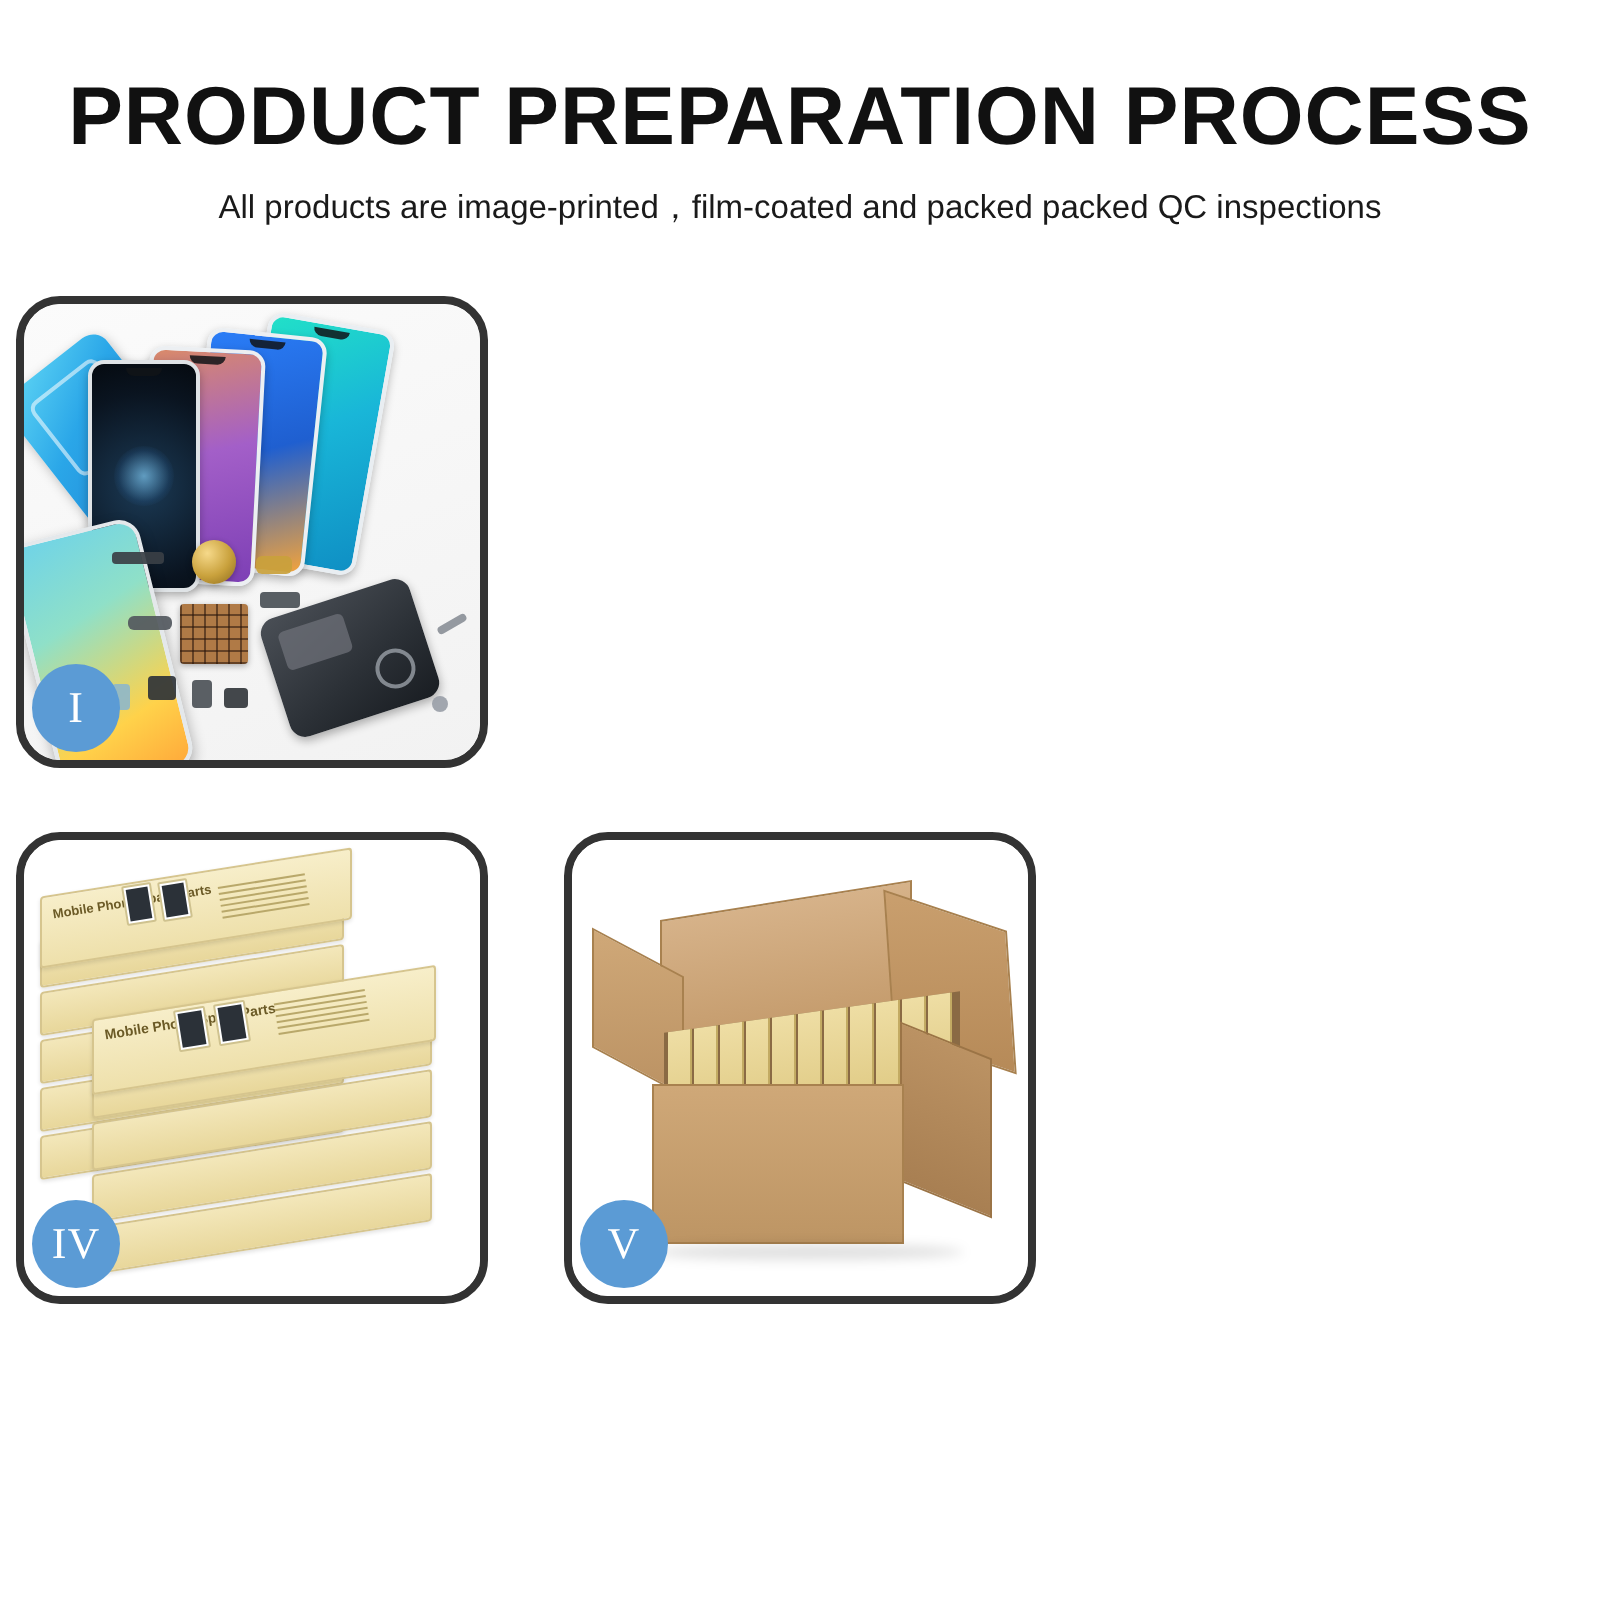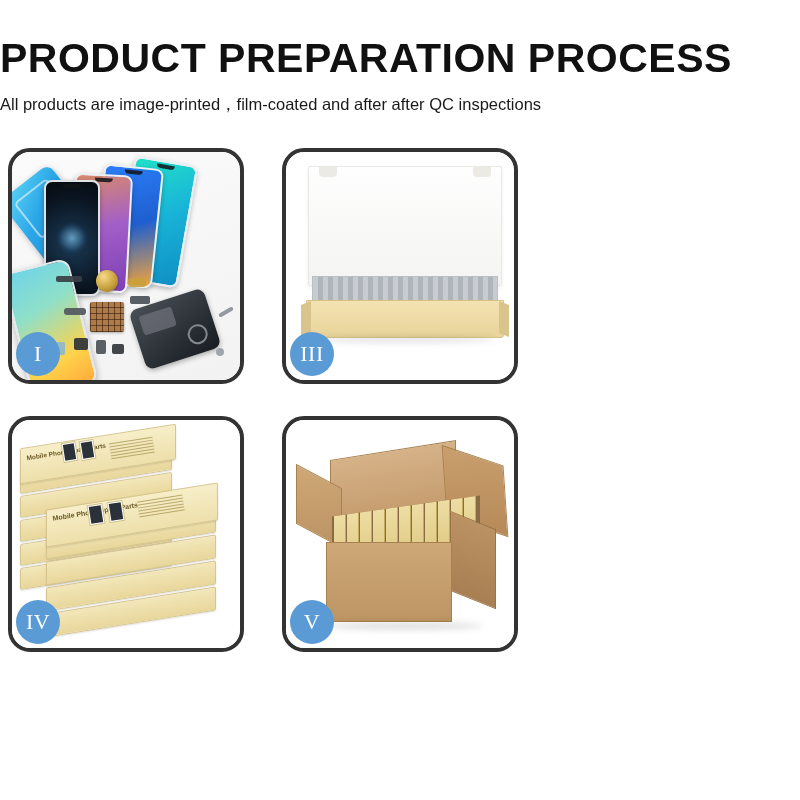--- a/index.html
+++ b/index.html
@@ -4,21 +4,21 @@
 <style>
   html,body{margin:0;padding:0;}
   body{
     width:800px;height:800px;background:#ffffff;
     font-family:"Liberation Sans",sans-serif;
     overflow:hidden;position:relative;
   }
   .page{width:800px;height:800px;position:relative;}
 
   
-  .header{position:absolute;left:0;top:0;width:800px;}
+  .header{position:absolute;left:0;top:0;width:800px;text-align:center;}
   .title{
     font-size:41px;font-weight:700;color:#111;letter-spacing:.5px;
     margin-top:38px;line-height:1;white-space:nowrap;
   }
   .subtitle{
     font-size:16.5px;color:#1a1a1a;margin-top:17px;line-height:1;white-space:nowrap;
   }
 
   
   .grid{position:absolute;left:8px;top:148px;width:784px;}
@@ -304,21 +304,21 @@
     background:rgba(0,0,0,.12);filter:blur(3px);border-radius:50%;
   }
 </style>
 </head>
 <body>
 
 <div class="page">
 
   <div class="header">
     <div class="title">PRODUCT PREPARATION PROCESS</div>
-    <div class="subtitle">All products are image-printed，film-coated and after after QC inspections</div>
+    <div class="subtitle">All products are image-printed，film-coated and packed packed QC inspections</div>
   </div>
 
   <div class="grid">
 
     <div class="row">
 
       <div class="panel">
         <div class="scene p1">
           <div class="adh"></div>
           <div class="ph ph-teal">
@@ -345,29 +345,20 @@
           <div class="prt f"></div>
           <div class="prt g"></div>
           <div class="prt h"></div>
           <div class="prt i"></div>
           <div class="prt j"></div>
         </div>
         <div class="badge">I</div>
       </div>
 
 
-      <div class="panel">
-        <div class="scene p3">
-          <div class="m3-lid"></div>
-          <div class="m3-inner"></div>
-          <div class="m3-base"></div>
-          <div class="m3-shadow"></div>
-        </div>
-        <div class="badge">III</div>
-      </div>
     </div>
 
     <div class="row">
 
       <div class="panel">
         <div class="scene p4">
           <div class="stack">
             <div class="sbox s-back"></div>
             <div class="sbox s-b2"></div>
             <div class="sbox s-b3"></div>

